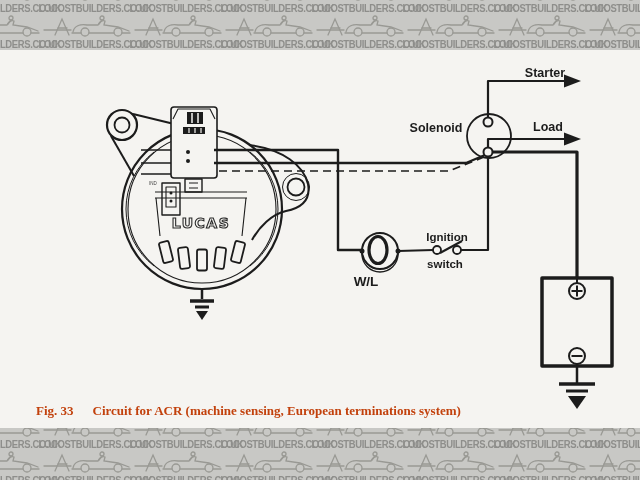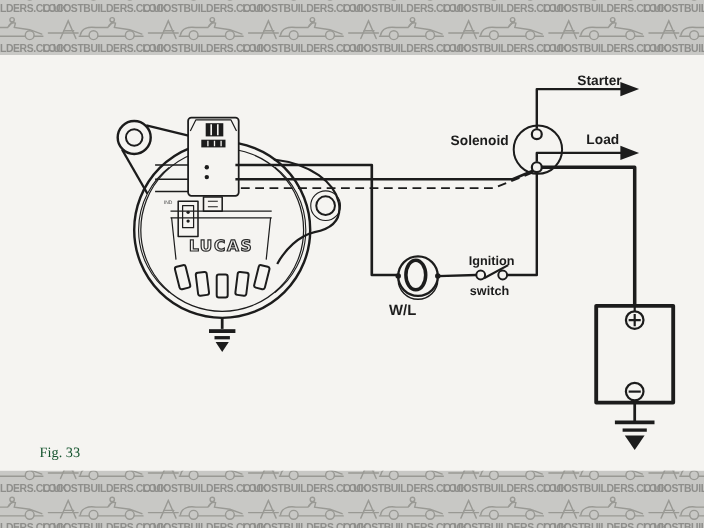--- a/index.html
+++ b/index.html
@@ -28,21 +28,21 @@
   .dash{stroke-dasharray:8 5;}
   .lbl{font-family:"Liberation Sans",sans-serif;font-weight:bold;font-size:12.5px;fill:#1c1c1c;}
   .lbl-sm{font-family:"Liberation Sans",sans-serif;font-weight:bold;font-size:11.5px;fill:#1c1c1c;}
   .lbl-wl{font-family:"Liberation Sans",sans-serif;font-weight:bold;font-size:13.5px;fill:#1c1c1c;}
   .lucas{font-family:"DejaVu Sans",sans-serif;font-weight:bold;font-size:14px;
          letter-spacing:1.5px;fill:none;stroke:#2b2b2b;stroke-width:1.1;}
   .tiny{font-family:"Liberation Sans",sans-serif;font-size:4.5px;fill:#444;}
 
   
   .caption{position:absolute;left:36px;top:403px;width:580px;display:flex;gap:19px;
-           font-family:"Liberation Serif",serif;font-weight:normal;font-size:13px;color:#14532d;}
+           font-family:"Liberation Serif",serif;font-weight:bold;font-size:13px;color:#c2410c;}
 </style>
 </head>
 <body>
 
 <svg width="0" height="0" style="position:absolute">
   <defs>
     <symbol id="car-sketch" viewBox="0 0 91 24">
       <g stroke="#999994" fill="none" stroke-width="1.3" stroke-linecap="round">
         <path d="M3,16 L30,16"></path>
         <path d="M14,21 L21,5 L28,21"></path>
@@ -243,20 +243,21 @@
   <text class="lbl" x="436" y="132" text-anchor="middle">Solenoid</text>
   <text class="lbl" x="545" y="77" text-anchor="middle">Starter</text>
   <text class="lbl" x="548" y="131" text-anchor="middle">Load</text>
   <text class="lbl-wl" x="366" y="286" text-anchor="middle">W/L</text>
   <text class="lbl-sm" x="447" y="241" text-anchor="middle">Ignition</text>
   <text class="lbl-sm" x="445" y="268" text-anchor="middle">switch</text>
 </svg>
 
 <div class="caption">
   <span>Fig. 33</span>
+  <span>Circuit for ACR (machine sensing, European terminations system)</span>
 </div>
 
 <div class="wm-band bottom">
   <div class="wm-inner">
     <div class="wm-row cars">
         <svg class="wm-car">
           <use href="#car-sketch"></use>
         </svg>
         <svg class="wm-car">
           <use href="#car-sketch"></use>

